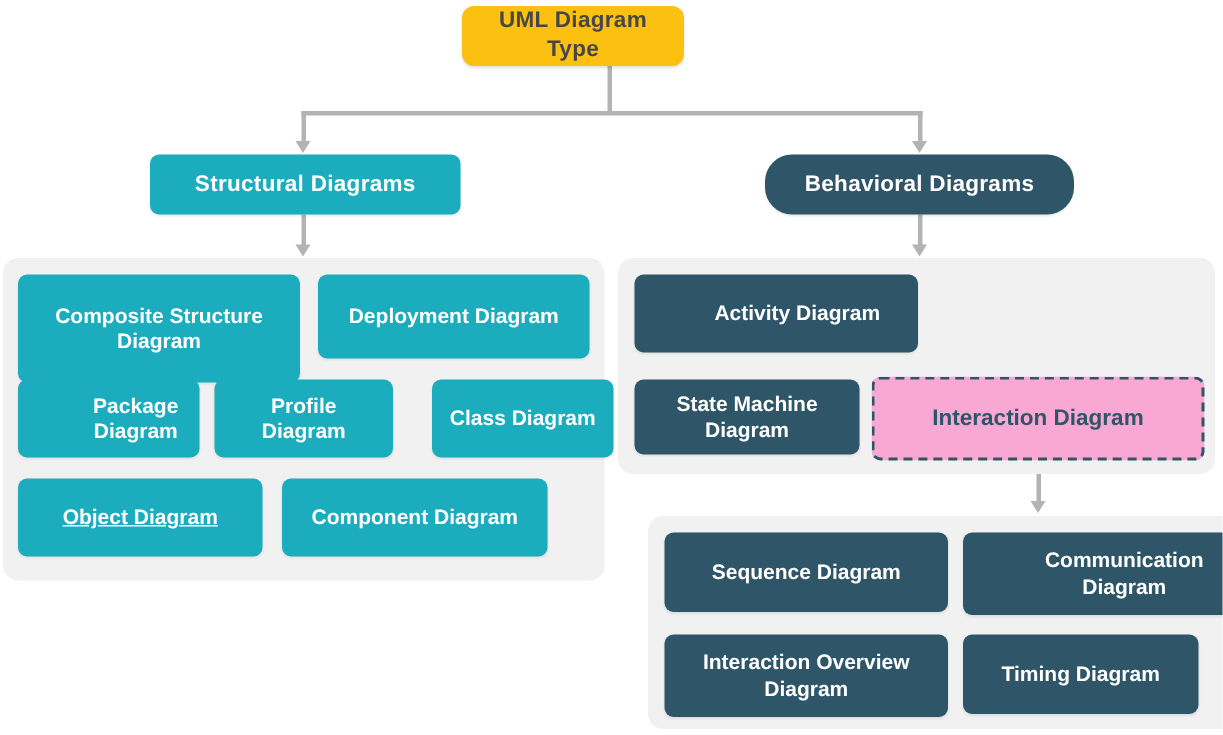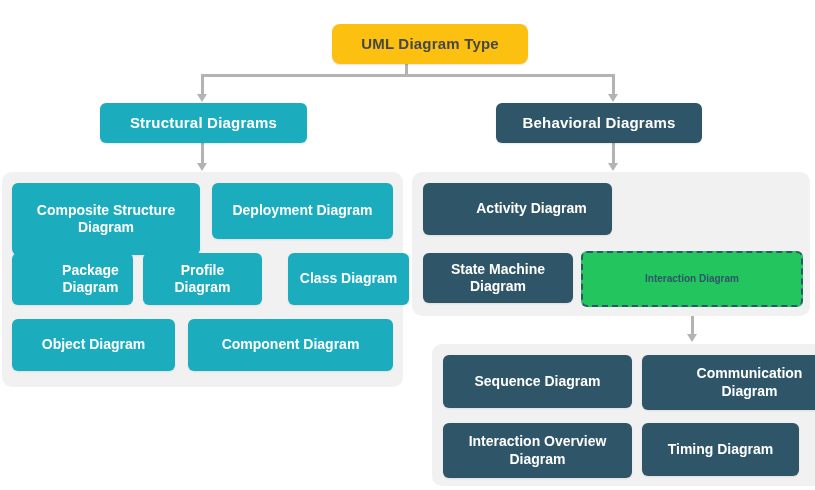--- a/index.html
+++ b/index.html
@@ -14,55 +14,54 @@
   }
   .canvas{position:absolute;left:0;top:0;width:815px;height:490px;}
 
   
   .node{
     position:absolute;display:flex;align-items:center;justify-content:center;
     text-align:center;font-weight:bold;border-radius:6px;line-height:1.25;
     padding:4px 8px;
   }
   .root-node{
-    left:332px;top:4px;width:196px;height:40px;
+    left:308px;top:4px;width:148px;height:40px;
     background:var(--yellow);color:var(--root-text);
     font-size:15px;border-radius:8px;letter-spacing:.2px;
     box-shadow:0 1px 2px rgba(0,0,0,.12);
-    margin-top:20px;
   }
   .branch{
     height:40px;top:103px;background:var(--teal);color:#fff;font-size:15px;
     letter-spacing:.2px;box-shadow:0 1px 2px rgba(0,0,0,.10);
   }
   .branch.structural{left:100px;width:207px;}
-  .branch.behavioral{left:496px;width:206px;background:var(--dark);}
+  .branch.behavioral{left:510px;width:206px;background:var(--dark);border-radius:18px;}
 
   .group{
     position:absolute;background:var(--group);border-radius:10px;
   }
   .group.left{left:2px;top:172px;width:401px;height:215px;}
   .group.right-top{left:412px;top:172px;width:398px;height:144px;}
   .group.right-bottom{left:432px;top:344px;width:398px;height:142px;}
 
   .teal-node{background:var(--teal);color:#fff;font-size:14px;box-shadow:0 1px 2px rgba(0,0,0,.08);}
   .dark-node{background:var(--dark);color:#fff;font-size:14px;box-shadow:0 1px 2px rgba(0,0,0,.08);}
   .dashed-node{
-    background:#22c55e;color:var(--dark);font-size:10px;
+    background:#f9a8d4;color:var(--dark);font-size:15px;
     border:2px dashed var(--dark);
   }
 
   
   .n-composite{left:10px;top:11px;width:188px;height:72px;}
   .n-deployment{left:210px;top:11px;width:181px;height:56px;}
   .n-package{left:10px;top:81px;width:121px;height:52px;padding-left:44px;}
   .n-profile{left:141px;top:81px;width:119px;height:52px;}
   .n-class{left:286px;top:81px;width:121px;height:52px;}
-  .n-object{left:10px;top:147px;width:163px;height:52px;}
-  .n-component{left:186px;top:147px;width:205px;height:52px;}
+  .n-object{left:10px;top:147px;width:163px;height:52px;text-decoration:underline;}
+  .n-component{left:186px;top:147px;width:177px;height:52px;}
 
   
   .n-activity{left:11px;top:11px;width:189px;height:52px;padding-left:36px;}
   .n-usecase{left:210px;top:11px;width:183px;height:52px;}
   .n-statemachine{left:11px;top:81px;width:150px;height:50px;}
   .n-interaction{left:169px;top:79px;width:222px;height:56px;}
 
   
   .n-sequence{left:11px;top:11px;width:189px;height:53px;}
   .n-communication{left:210px;top:11px;width:183px;height:55px;padding-left:40px;}

